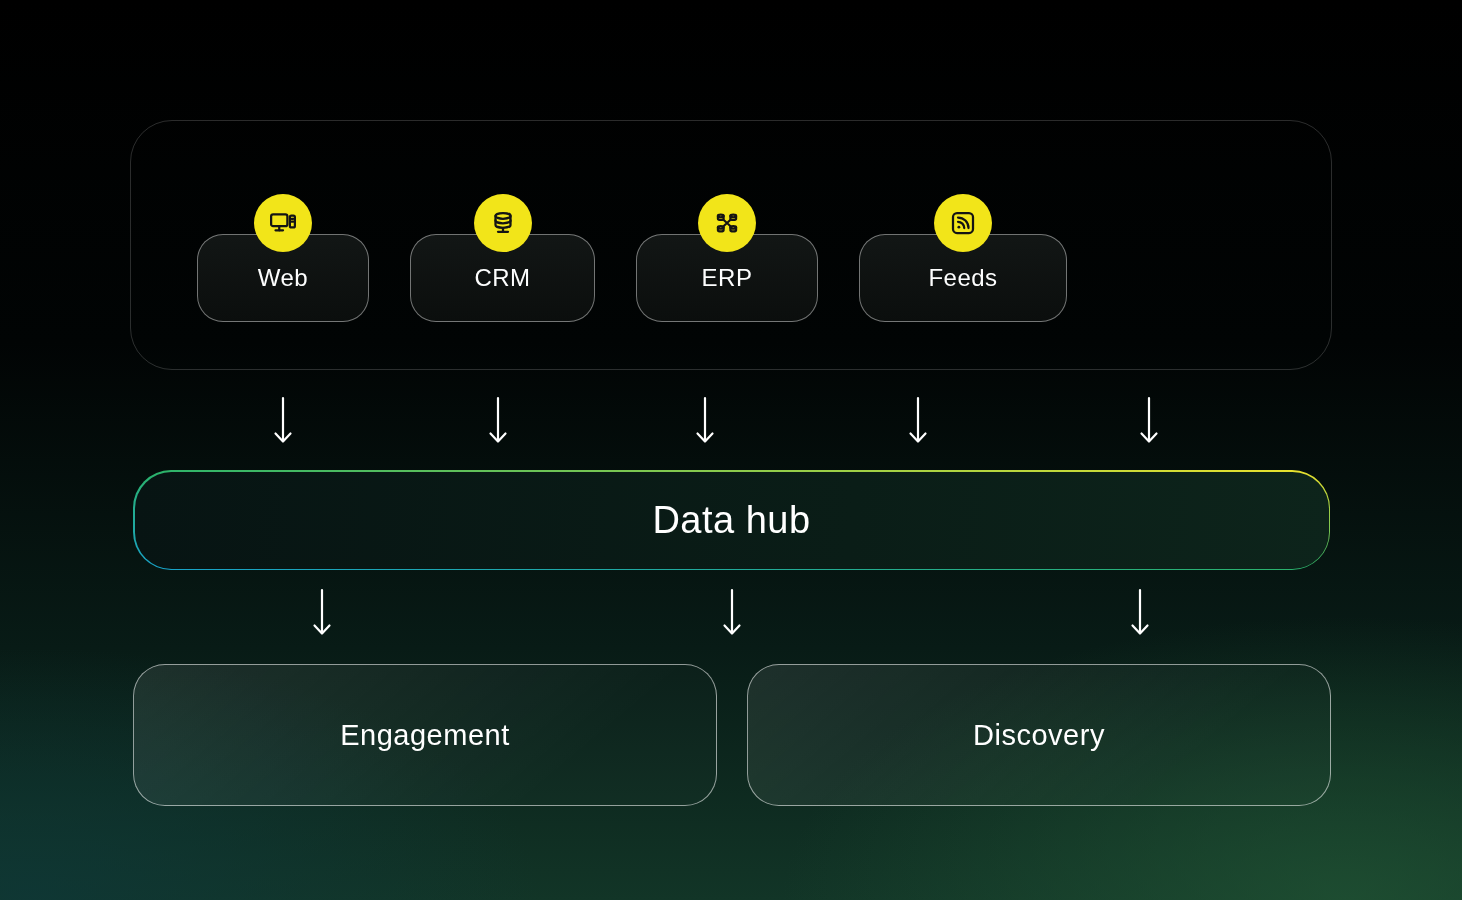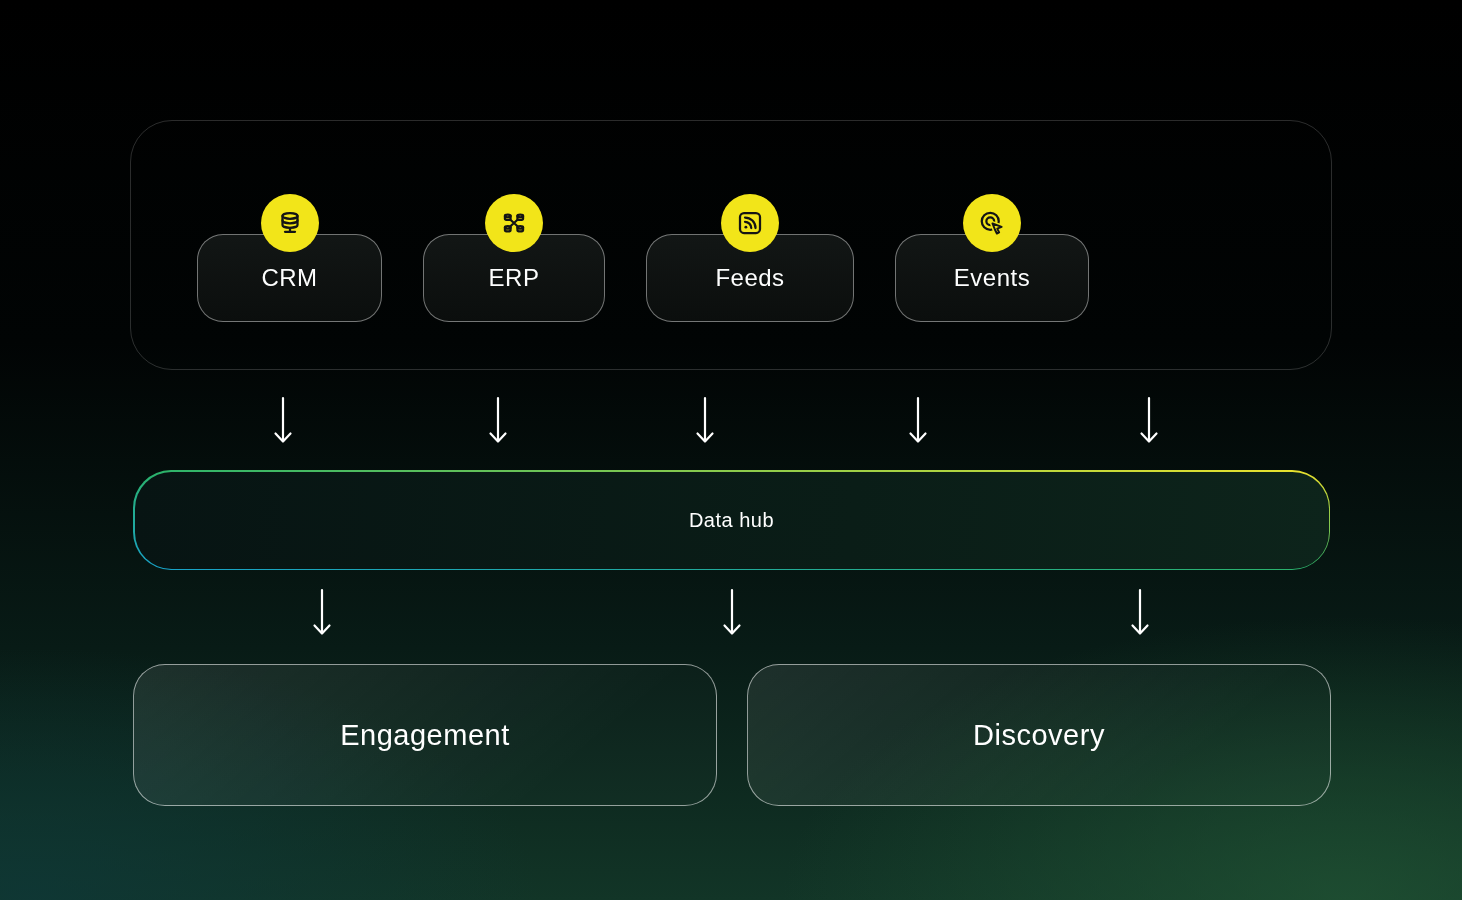--- a/index.html
+++ b/index.html
@@ -52,21 +52,21 @@
   
   .datahub {
     position:absolute; left:133px; top:470px; width:1197px; height:100px;
     border-radius:38px; padding:1.5px;
     background:linear-gradient(to top right, #17A2CB 0%, #2BB36B 50%, #EFE32C 100%);
   }
   .datahub-inner {
     width:100%; height:100%; border-radius:36.5px;
     background:linear-gradient(95deg, #071413 0%, #0a1d17 60%, #0d241b 100%);
     display:flex; align-items:center; justify-content:center;
-    font-size:20px; letter-spacing:0.5px; color:#ffffff;
+    font-size:38px; letter-spacing:0.5px; color:#ffffff;
   }
 
   
   .outputs-row {
     position:absolute; left:133px; top:664px; width:1198px;
     display:flex; gap:30px;
   }
   .output-box {
     flex:1; height:142px;
     border:1px solid rgba(255,255,255,0.55);
@@ -76,20 +76,32 @@
     font-size:29px; letter-spacing:0.5px; color:#ffffff;
   }
 </style>
 </head>
 <body>
 
 <div class="sources-panel">
 
   <div class="sources-row">
 
+    <div class="source-box w-web">
+      <span class="source-icon">
+        <svg viewBox="0 0 24 24" width="30" height="30" fill="none" stroke="#141414" stroke-width="1.8" stroke-linecap="round" stroke-linejoin="round">
+          <rect x="2.5" y="5" width="13" height="9.5" rx="1.6"></rect>
+          <path d="M9 14.5v3.3"></path>
+            <path d="M6 17.8h6"></path>
+          <rect x="17.5" y="6" width="4" height="9.5" rx="1.2"></rect>
+          <path d="M18.8 8.6h1.4M18.8 10.9h1.4"></path>
+        </svg>
+      </span>
+      <span>Web</span>
+    </div>
 
     <div class="source-box w-crm">
       <span class="source-icon">
         <svg viewBox="0 0 24 24" width="30" height="30" fill="none" stroke="#141414" stroke-width="1.8" stroke-linecap="round" stroke-linejoin="round">
           <ellipse cx="12" cy="6.3" rx="6" ry="2.3"></ellipse>
           <path d="M6 6.3v3.6c0 1.27 2.69 2.3 6 2.3s6-1.03 6-2.3V6.3"></path>
           <path d="M6 9.9v3.6c0 1.27 2.69 2.3 6 2.3s6-1.03 6-2.3V9.9"></path>
           <path d="M12 15.8v2.7"></path>
             <path d="M8 19h8"></path>
         </svg>
@@ -119,31 +131,20 @@
         <svg viewBox="0 0 24 24" width="30" height="30" fill="none" stroke="#141414" stroke-width="1.8" stroke-linecap="round" stroke-linejoin="round">
           <rect x="4" y="4" width="16" height="16" rx="3.2"></rect>
           <path d="M8 11a5 5 0 0 1 5 5"></path>
           <path d="M8 7.6A8.4 8.4 0 0 1 16.4 16"></path>
           <circle cx="8.7" cy="15.3" r="1.15" fill="#141414" stroke="none"></circle>
         </svg>
       </span>
       <span>Feeds</span>
     </div>
 
-    <div class="source-box w-events">
-      <span class="source-icon">
-        <svg viewBox="0 0 24 24" width="30" height="30" fill="none" stroke="#141414" stroke-width="1.8" stroke-linecap="round" stroke-linejoin="round">
-          <circle cx="10.6" cy="10.6" r="6.8"></circle>
-          <circle cx="10.6" cy="10.6" r="3.1"></circle>
-          <path d="M12.4 12.4l7.3 2.7-3.5 1.4 1.5 3-1.8.9-1.5-3z" fill="#F2E519" stroke="#F2E519" stroke-width="4"></path>
-          <path d="M12.4 12.4l7.3 2.7-3.5 1.4 1.5 3-1.8.9-1.5-3z" fill="#F2E519" stroke="#141414" stroke-width="1.6"></path>
-        </svg>
-      </span>
-      <span>Events</span>
-    </div>
 
   </div>
 </div>
 
 <span class="arrow" style="left:271px; top:396px;">
   <svg width="24" height="50" viewBox="0 0 24 50" fill="none" stroke="#ffffff" stroke-width="2.2" stroke-linecap="round" stroke-linejoin="round">
       <path d="M12 2v43"></path>
       <path d="M4.5 37.5L12 45.5l7.5-8"></path>
     </svg>
 </span>

